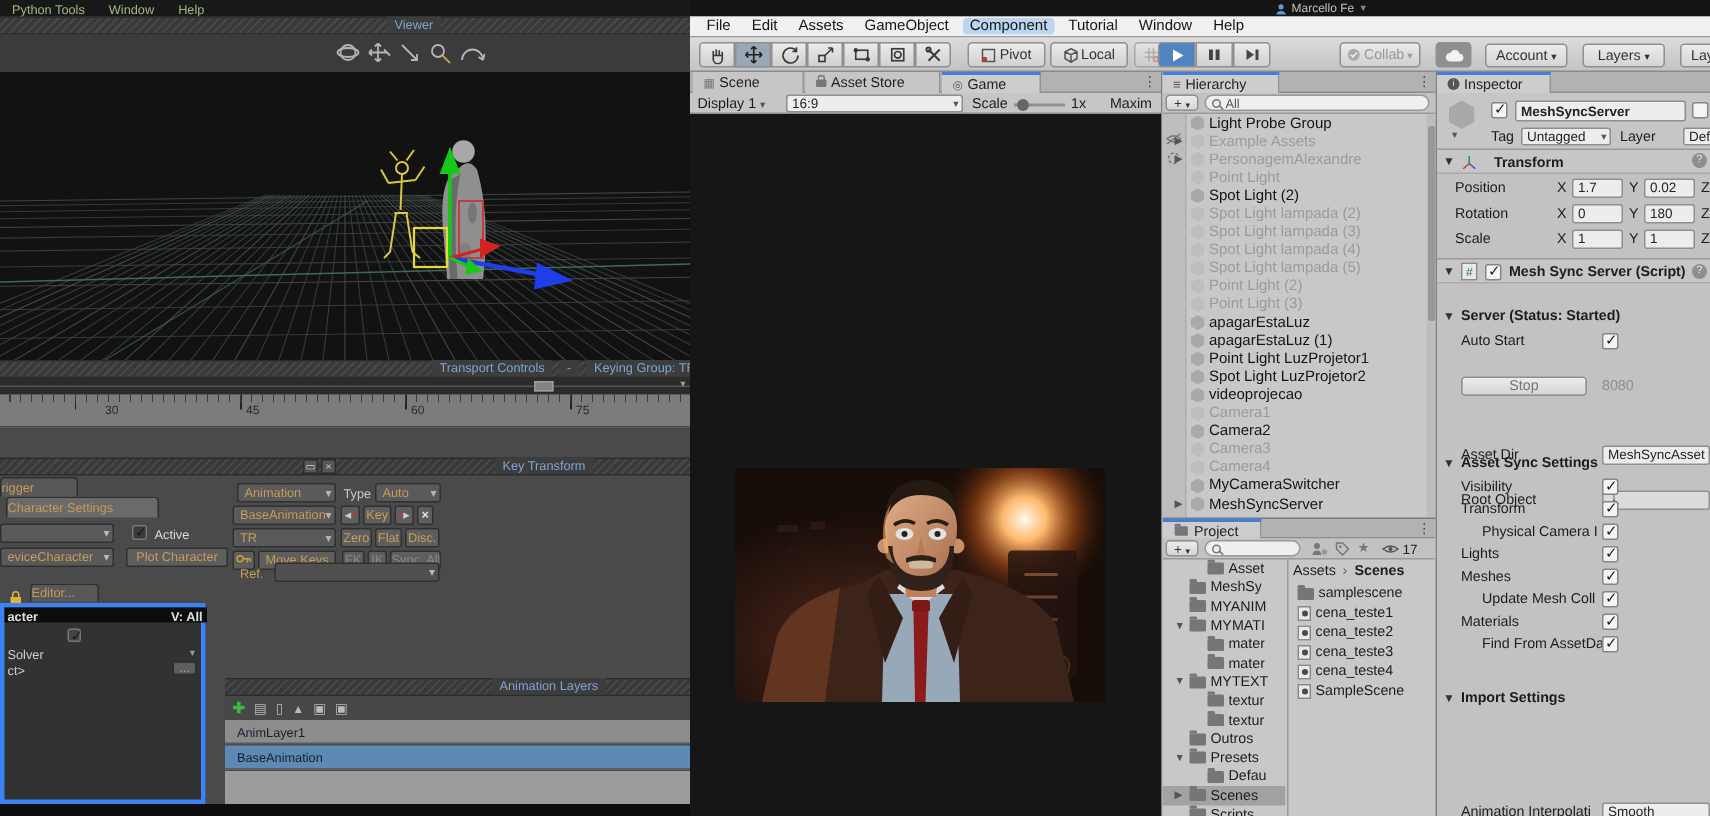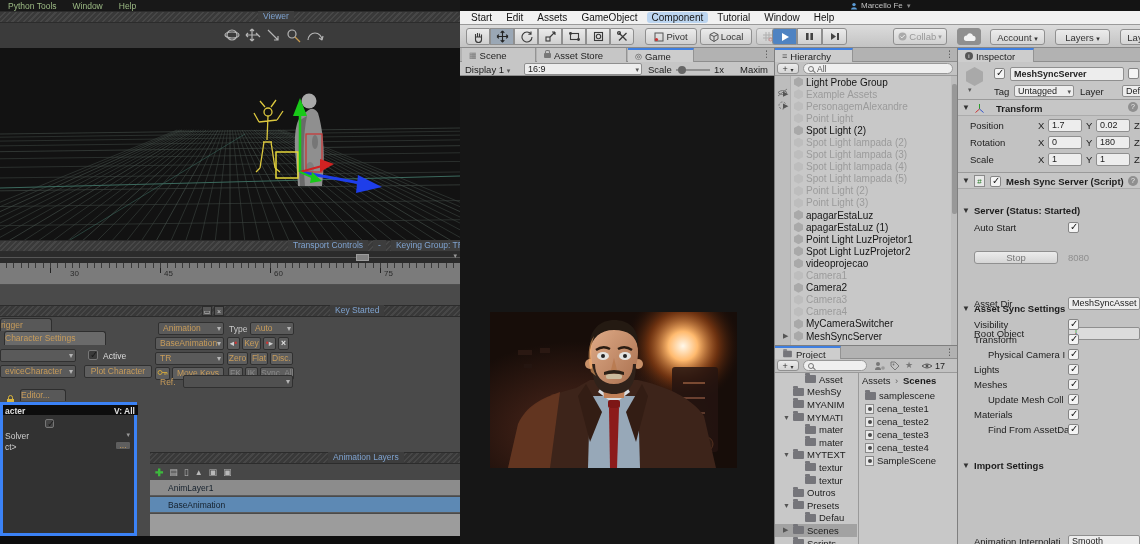--- a/index.html
+++ b/index.html
@@ -19,21 +19,21 @@
     background-size:460px 5px,460px 10px;background-repeat:no-repeat;background-position:6px 0,50px 0}
   .ruler span{position:absolute;top:6px;font-size:8px;color:#2b2b2b}
   .ruler span:nth-of-type(1){left:70px}.ruler span:nth-of-type(2){left:164px}.ruler span:nth-of-type(3){left:274px}.ruler span:nth-of-type(4){left:384px}
   .mbbtn{position:absolute;background:#5e5e5e;border:1px solid #303030;border-radius:2px;font-size:8.5px;color:#c89c5a;text-align:center;line-height:11px;height:13px;overflow:hidden;white-space:nowrap}
   .mbbtn.gray{color:#8a8a8a}
   .mbdd{position:absolute;background:#5a5a5a;border:1px solid #303030;border-radius:2px;font-size:8.5px;color:#c89c5a;line-height:11px;height:13px;padding:0 12px 0 4px;overflow:hidden;white-space:nowrap}
   .mbdd::after{content:"▾";position:absolute;right:2px;top:0;color:#b5b5b5;font-size:8px}
   .mblab{position:absolute;font-size:8.5px;color:#c9c9c9;white-space:nowrap}
   .mbtab{position:absolute;background:#585858;border:1px solid #2e2e2e;border-bottom:none;border-radius:3px 3px 0 0;font-size:8.5px;color:#c89c5a;overflow:hidden;white-space:nowrap}
   .chip{position:absolute;width:10px;height:10px;background:#565656;border:1px solid #2c2c2c;color:#cfcfcf;font-size:7px;text-align:center;line-height:9px}
-  .alrow{position:absolute;left:150px;width:310px;height:16px;font-size:8.5px;color:#14202c;line-height:16px;padding-left:18px;border-bottom:1px solid #5a5a5a}
+  .alrow{position:absolute;left:150px;width:310px;height:16px;font-size:8.5px;color:#14202c;line-height:16px;padding-left:8px;border-bottom:1px solid #5a5a5a}
   
   #unity{position:absolute;left:460px;top:0;width:680px;height:544px;background:#c8c8c8;overflow:hidden}
   .u-titlebar{position:absolute;left:0;top:0;width:680px;height:11px;background:#141414}
   .u-menubar{position:absolute;left:0;top:11px;width:680px;height:14px;background:#f1f1f1;display:flex;align-items:center;gap:4px;padding-left:6px;border-bottom:1px solid #9a9a9a}
   .u-menubar span{font-size:10px;color:#141414;padding:0 5px;border-radius:3px}
   .u-menubar span.active{background:#bcd5f0}
   .u-toolbar{position:absolute;left:0;top:25px;width:680px;height:23px;background:linear-gradient(#dcdcdc,#c3c3c3);border-bottom:1px solid #8a8a8a}
   .tbtn{position:absolute;top:3px;height:17px;background:linear-gradient(#ebebeb,#d0d0d0);border:1px solid #8f8f8f;display:flex;align-items:center;justify-content:center;gap:2px;font-size:9.5px;color:#333}
   .tbtn.sel{background:#9aa7b5}
   .tbtn.play{background:#4f83c2}
@@ -222,21 +222,21 @@
 
     <span>30</span>
         <span>45</span>
         <span>60</span>
         <span>75</span>
       </div>
 
     <div class="abs hatch" style="left:0;top:305px;width:460px;height:12px"></div>
     <span class="abs chip" style="left:202px;top:306px">▭</span>
     <span class="abs chip" style="left:214px;top:306px">×</span>
-    <span class="abs bluelab" style="left:330px;top:305px">Key Started</span>
+    <span class="abs bluelab" style="left:330px;top:305px">Key Transform</span>
 
     <div class="mbdd" style="left:158px;top:322px;width:66px"><span>Animation</span></div>
     <span class="mblab" style="left:229px;top:324px">Type</span>
     <div class="mbdd" style="left:250px;top:322px;width:44px"><span>Auto</span></div>
 
     <div class="mbdd" style="left:155px;top:337px;width:69px"><span>BaseAnimation</span></div>
     <span class="mbbtn" style="left:227px;top:337px;width:13px;color:#cfcfcf">◂<span style="color:#c33">•</span></span>
     <span class="mbbtn" style="left:242px;top:337px;width:19px">Key</span>
     <span class="mbbtn" style="left:263px;top:337px;width:13px;color:#cfcfcf"><span style="color:#c33">•</span>▸</span>
     <span class="mbbtn" style="left:278px;top:337px;width:11px;color:#e3e3e3;font-weight:bold">×</span>
@@ -315,21 +315,21 @@
             <circle cx="4" cy="2.6" r="1.7" fill="#5b9bd5"></circle>
             <path d="M0.8,7.6 a3.3,3 0 0 1 6.4,0 z" fill="#5b9bd5"></path>
           </svg>
         <span style="font-size:8px;color:#c0c0c0">Marcello Fe</span>
         <span style="font-size:6px;color:#888">▼</span>
       </div>
     </div>
 
     <div class="u-menubar">
 
-    <span>Start</span>
+    <span>File</span>
         <span>Edit</span>
         <span>Assets</span>
         <span>GameObject</span>
         <span class="active">Component</span>
         <span>Tutorial</span>
         <span>Window</span>
         <span>Help</span>
       </div>
 
     <div class="u-toolbar">

